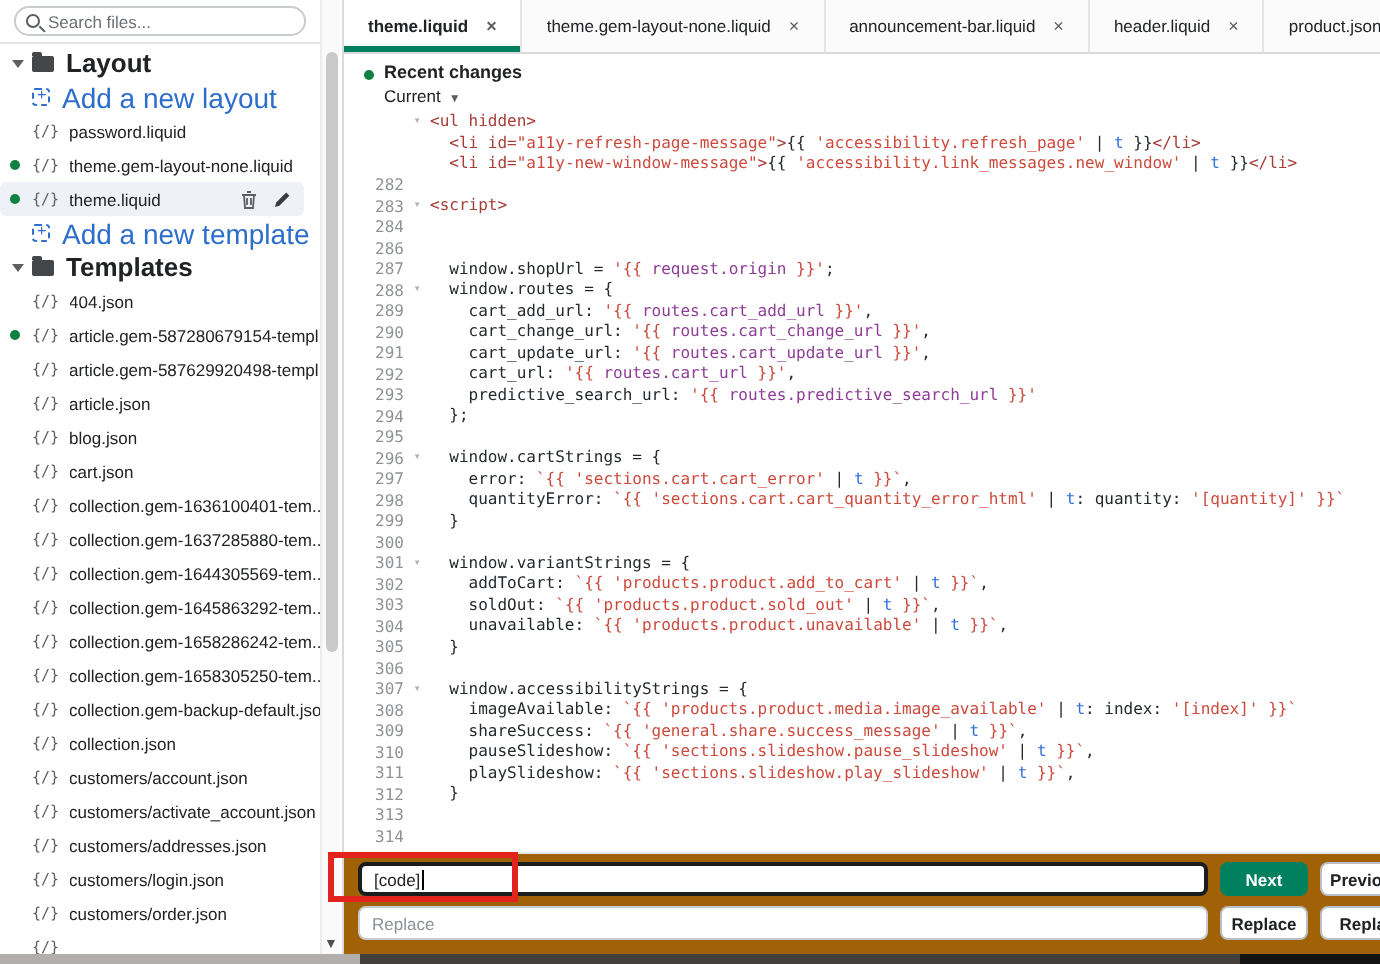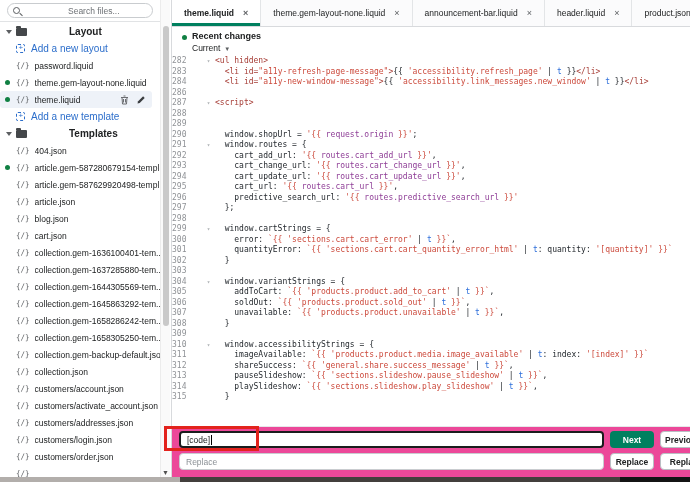--- a/index.html
+++ b/index.html
@@ -4,41 +4,41 @@
 <style>
   * { margin:0; padding:0; box-sizing:border-box; }
   html,body { width:690px; height:482px; overflow:hidden; background:#fff;
     font-family:"Liberation Sans", sans-serif; color:#202223; }
 
   
   #sidebar { position:absolute; left:0; top:0; width:160px; height:482px; background:#fff; }
   #search-box { position:absolute; left:7px; top:3px; width:146px; height:15px;
     border:1px solid #c9cccf; border-radius:8px; display:flex; align-items:center;
     padding:0 5px; gap:4px; background:#fff; }
-  #search-box .ph { color:#6d7175; font-size:8.5px;margin-left:44px; }
+  #search-box .ph { color:#6d7175; font-size:8.5px; }
   .mag { width:7px; height:7px; border:1.2px solid #5c5f62; border-radius:50%; position:relative; flex:0 0 auto; }
   .mag::after { content:""; position:absolute; width:4px; height:1.2px; background:#5c5f62;
     transform:rotate(45deg); left:5px; top:6px; }
   #side-sep { position:absolute; left:0; top:21px; width:160px; height:1px; background:#e1e3e5; }
   #side-list { position:absolute; left:0; top:23px; width:160px; }
   .srow { height:17px; display:flex; align-items:center; font-size:8.5px; position:relative; }
   .srow .dot { position:absolute; left:5px; width:5px; height:5px; border-radius:50%; background:#108043; }
   .srow.sel { background:#eef2f8; border-radius:3px; margin-right:8px; }
   .tri { width:0; height:0; border-left:3.5px solid transparent; border-right:3.5px solid transparent;
     border-top:4.5px solid #5c5f62; margin-left:6px; margin-right:4px; }
   .folder { width:11px; height:8px; background:#44474a; border-radius:1px; position:relative; margin-right:6px; }
   .folder::before { content:""; position:absolute; top:-2px; left:0; width:5px; height:2px;
     background:#44474a; border-radius:1px 1px 0 0; }
   .codeglyph { font-family:"DejaVu Sans Mono", monospace; font-size:7.5px; color:#5c5f62;
     margin-left:16px; margin-right:5px; flex:0 0 auto; }
   .addicon { width:9px; height:9px; border:1px dashed #2c6ecb; border-radius:2px; margin-left:16px;
     margin-right:6px; position:relative; flex:0 0 auto; }
   .addicon::before { content:"+"; position:absolute; left:1.5px; top:-2.5px; color:#2c6ecb; font-size:8px; }
-  .sec-label { font-weight:bold; font-size:10px;margin-left:36px; }
-  .add-label { color:#2c6ecb; font-size:10px; }
+  .sec-label { font-weight:bold; font-size:13px; }
+  .add-label { color:#2c6ecb; font-size:14px; }
   .file-label { color:#202223; white-space:nowrap; overflow:hidden; }
   .row-actions { margin-left:auto; display:flex; gap:7px; padding-right:6px; align-items:center; }
   .row-actions svg { display:block; }
 
   
   #side-scroll { position:absolute; left:160px; top:0; width:10px; height:477px;
     background:#fafafa; border-left:1px solid #ececec; }
   #side-thumb { position:absolute; left:2px; top:26px; width:6px; height:300px; background:#c9c9c9; border-radius:3px; }
   #side-scroll .arr { position:absolute; left:1px; bottom:1px; font-size:7px; color:#505050; }
 
@@ -55,26 +55,26 @@
 
   #changes { position:absolute; left:0; top:27px; width:519px; height:29px; background:#fff; }
   #changes .gdot { position:absolute; left:10px; top:8px; width:5px; height:5px; border-radius:50%; background:#108043; }
   #changes .t1 { position:absolute; left:20px; top:4px; font-weight:bold; font-size:9px; }
   #changes .t2 { position:absolute; left:20px; top:16px; font-size:8.5px; color:#202223; }
   #changes .caret { font-size:6px; color:#5c5f62; margin-left:4px; }
 
   #code { position:absolute; left:0; top:56px; width:519px; height:369px; overflow:hidden;
     font-family:"DejaVu Sans Mono", monospace; font-size:8px; line-height:10.5px; }
   .cl { display:flex; white-space:pre; height:10.5px; }
-  .cl .num { width:30px; text-align:left; color:#8f9296; flex:0 0 auto; }
+  .cl .num { width:30px; text-align:right; color:#8f9296; flex:0 0 auto;margin-top:32px; }
   .cl .fold { width:13px; text-align:center; color:#b0b3b6; font-size:6px; flex:0 0 auto; }
   .tok-pl { color:#24292e; } .tok-tg { color:#a63d36; } .tok-st { color:#cc4a3c; }
   .tok-lq { color:#8e3d96; } .tok-bl { color:#2e6fdb; }
 
-  #findbar { position:absolute; left:0; top:426px; width:519px; height:51px; background:#ec4899; border-top:1px solid #e6e7e9; }
+  #findbar { position:absolute; left:0; top:426px; width:519px; height:51px; background:#a16207; border-top:1px solid #e6e7e9; }
   .finput { position:absolute; left:7px; width:425px; height:17px; border-radius:4px; background:#fff;
     font-size:8.5px; display:flex; align-items:center; padding:0 6px; }
   #find-input { top:4px; border:2px solid #1a1c1d; }
   #replace-input { top:26px; border:1px solid #c9cccf; color:#8c9196; }
   .cursor { display:inline-block; width:1px; height:10px; background:#000; margin-left:1px; }
   .btn { position:absolute; height:17px; border-radius:4px; font-size:8.5px; display:flex;
     align-items:center; justify-content:center; white-space:nowrap; }
   .btn.green { background:#00805f; color:#fff; font-weight:bold; }
   .btn.white { background:#fff; border:1px solid #babfc3; color:#202223; font-weight:bold; }
   #btn-next { left:438px; top:4px; width:44px; }

